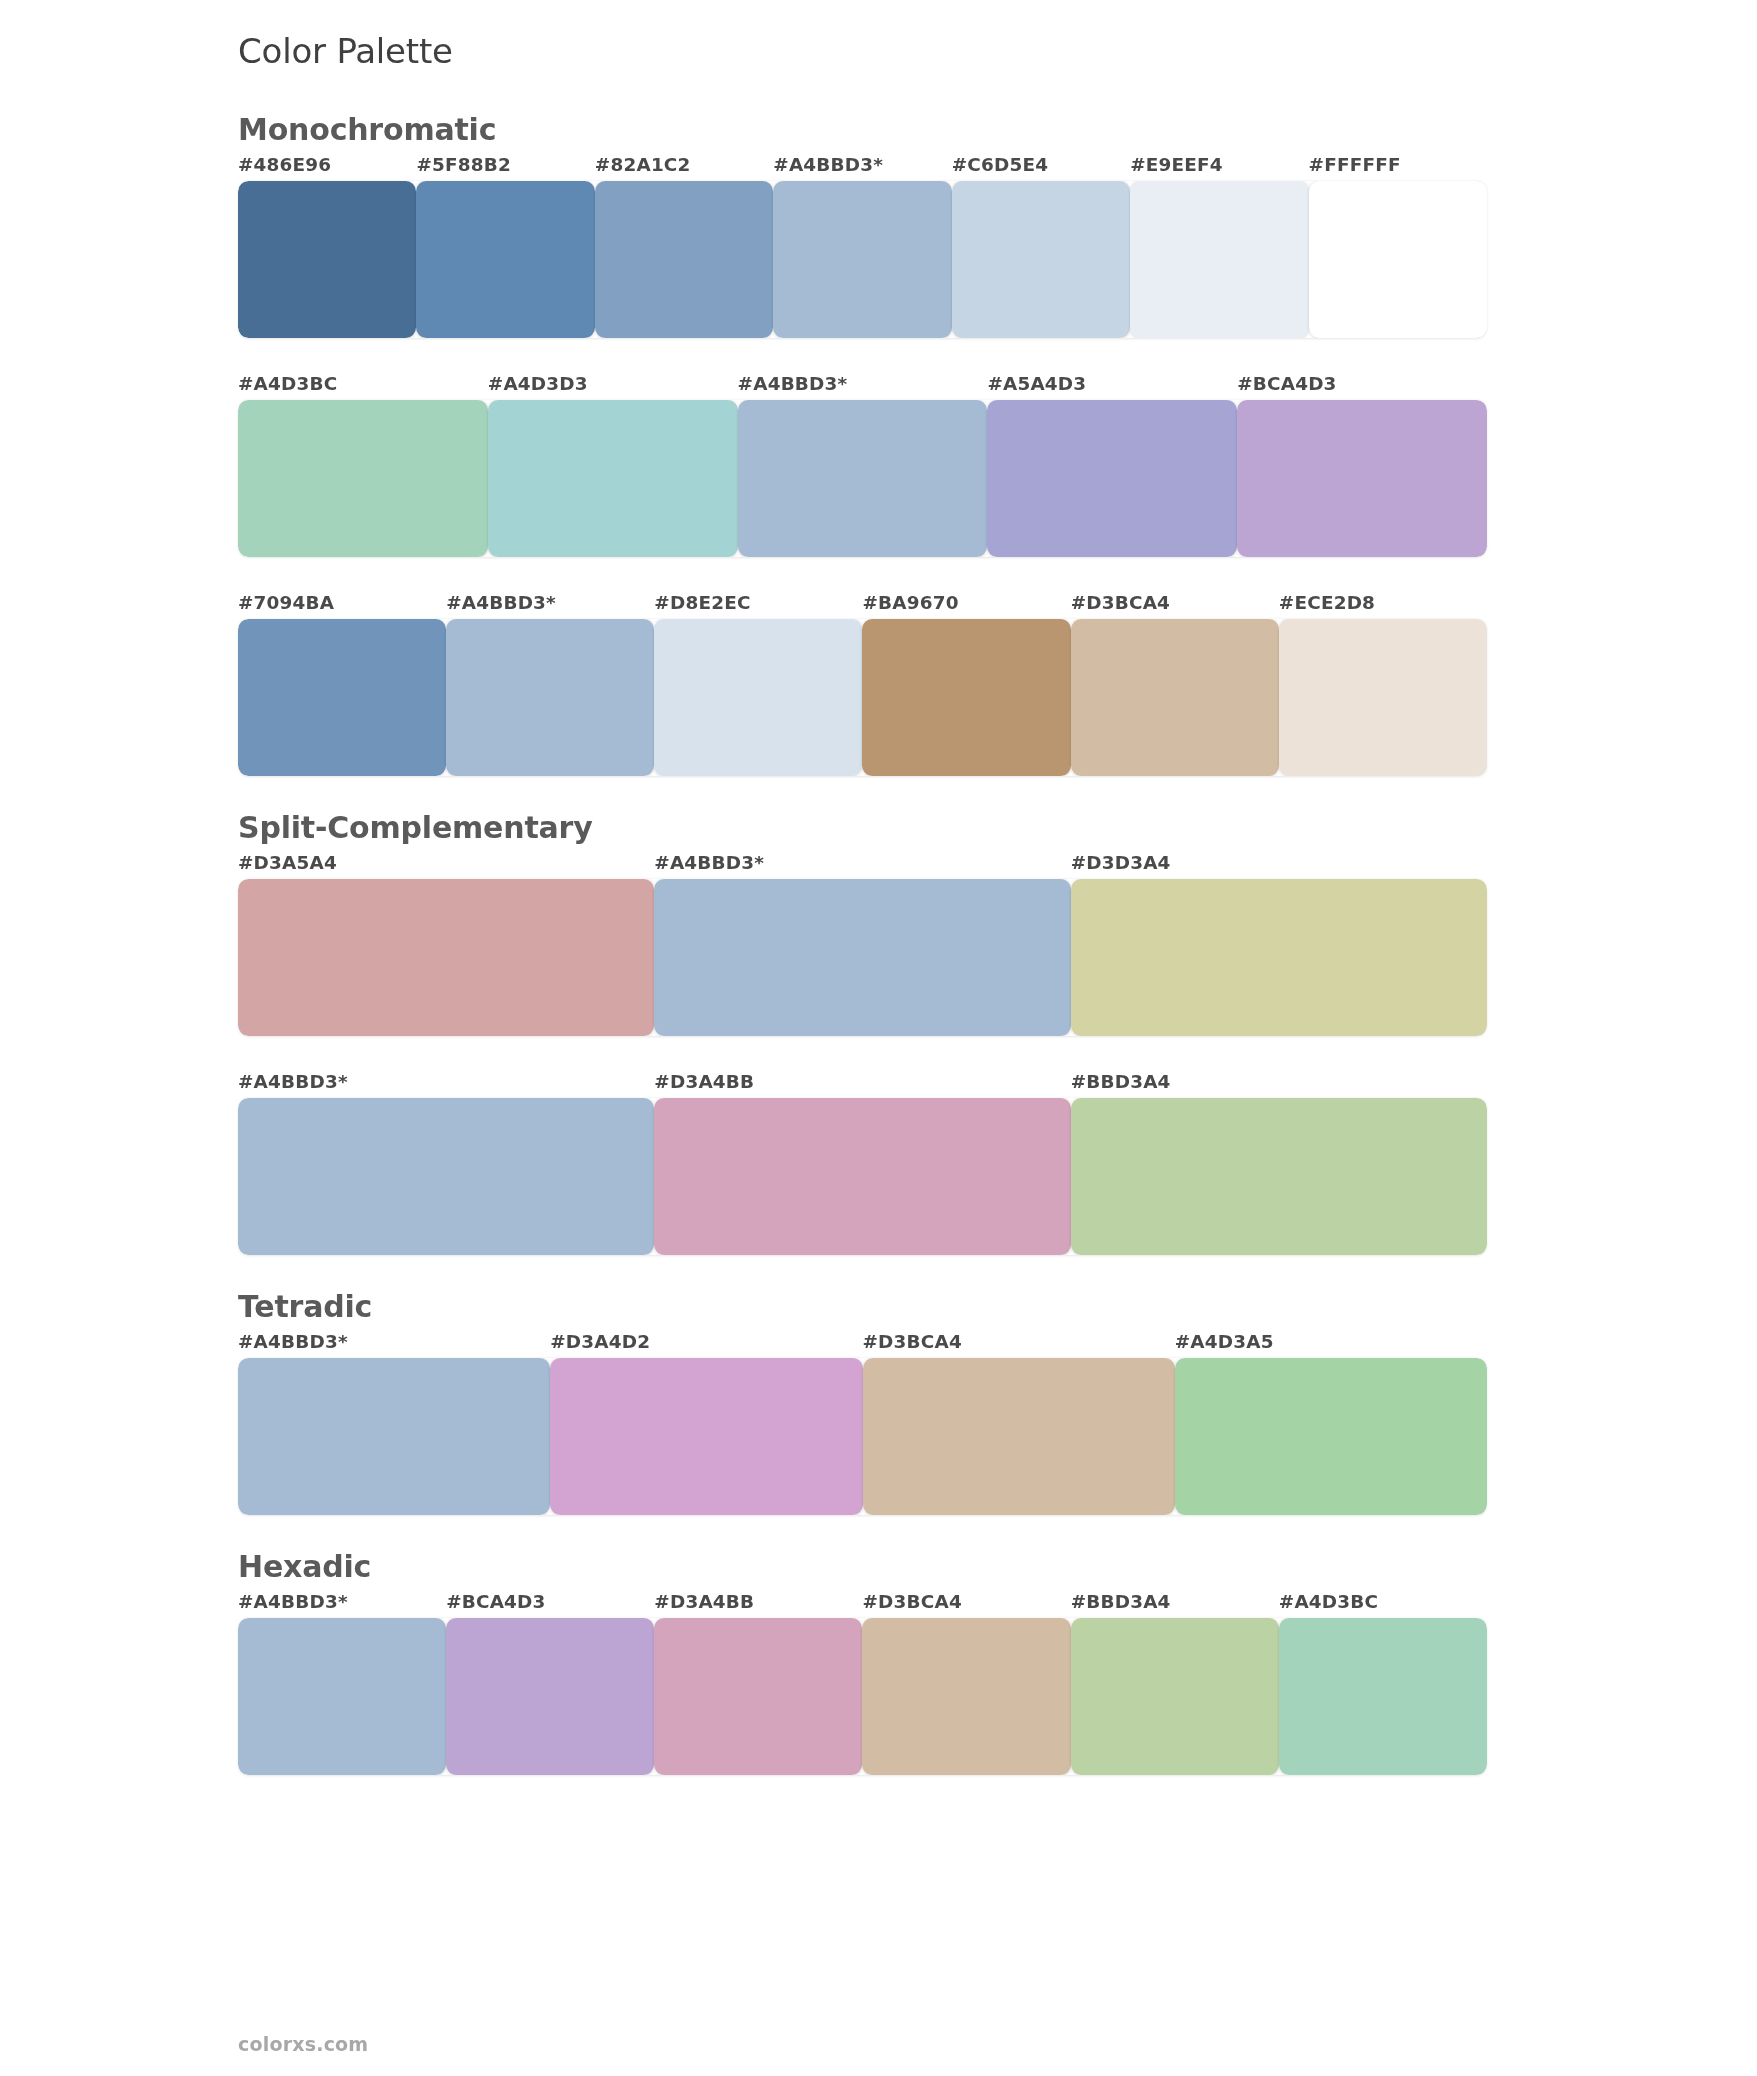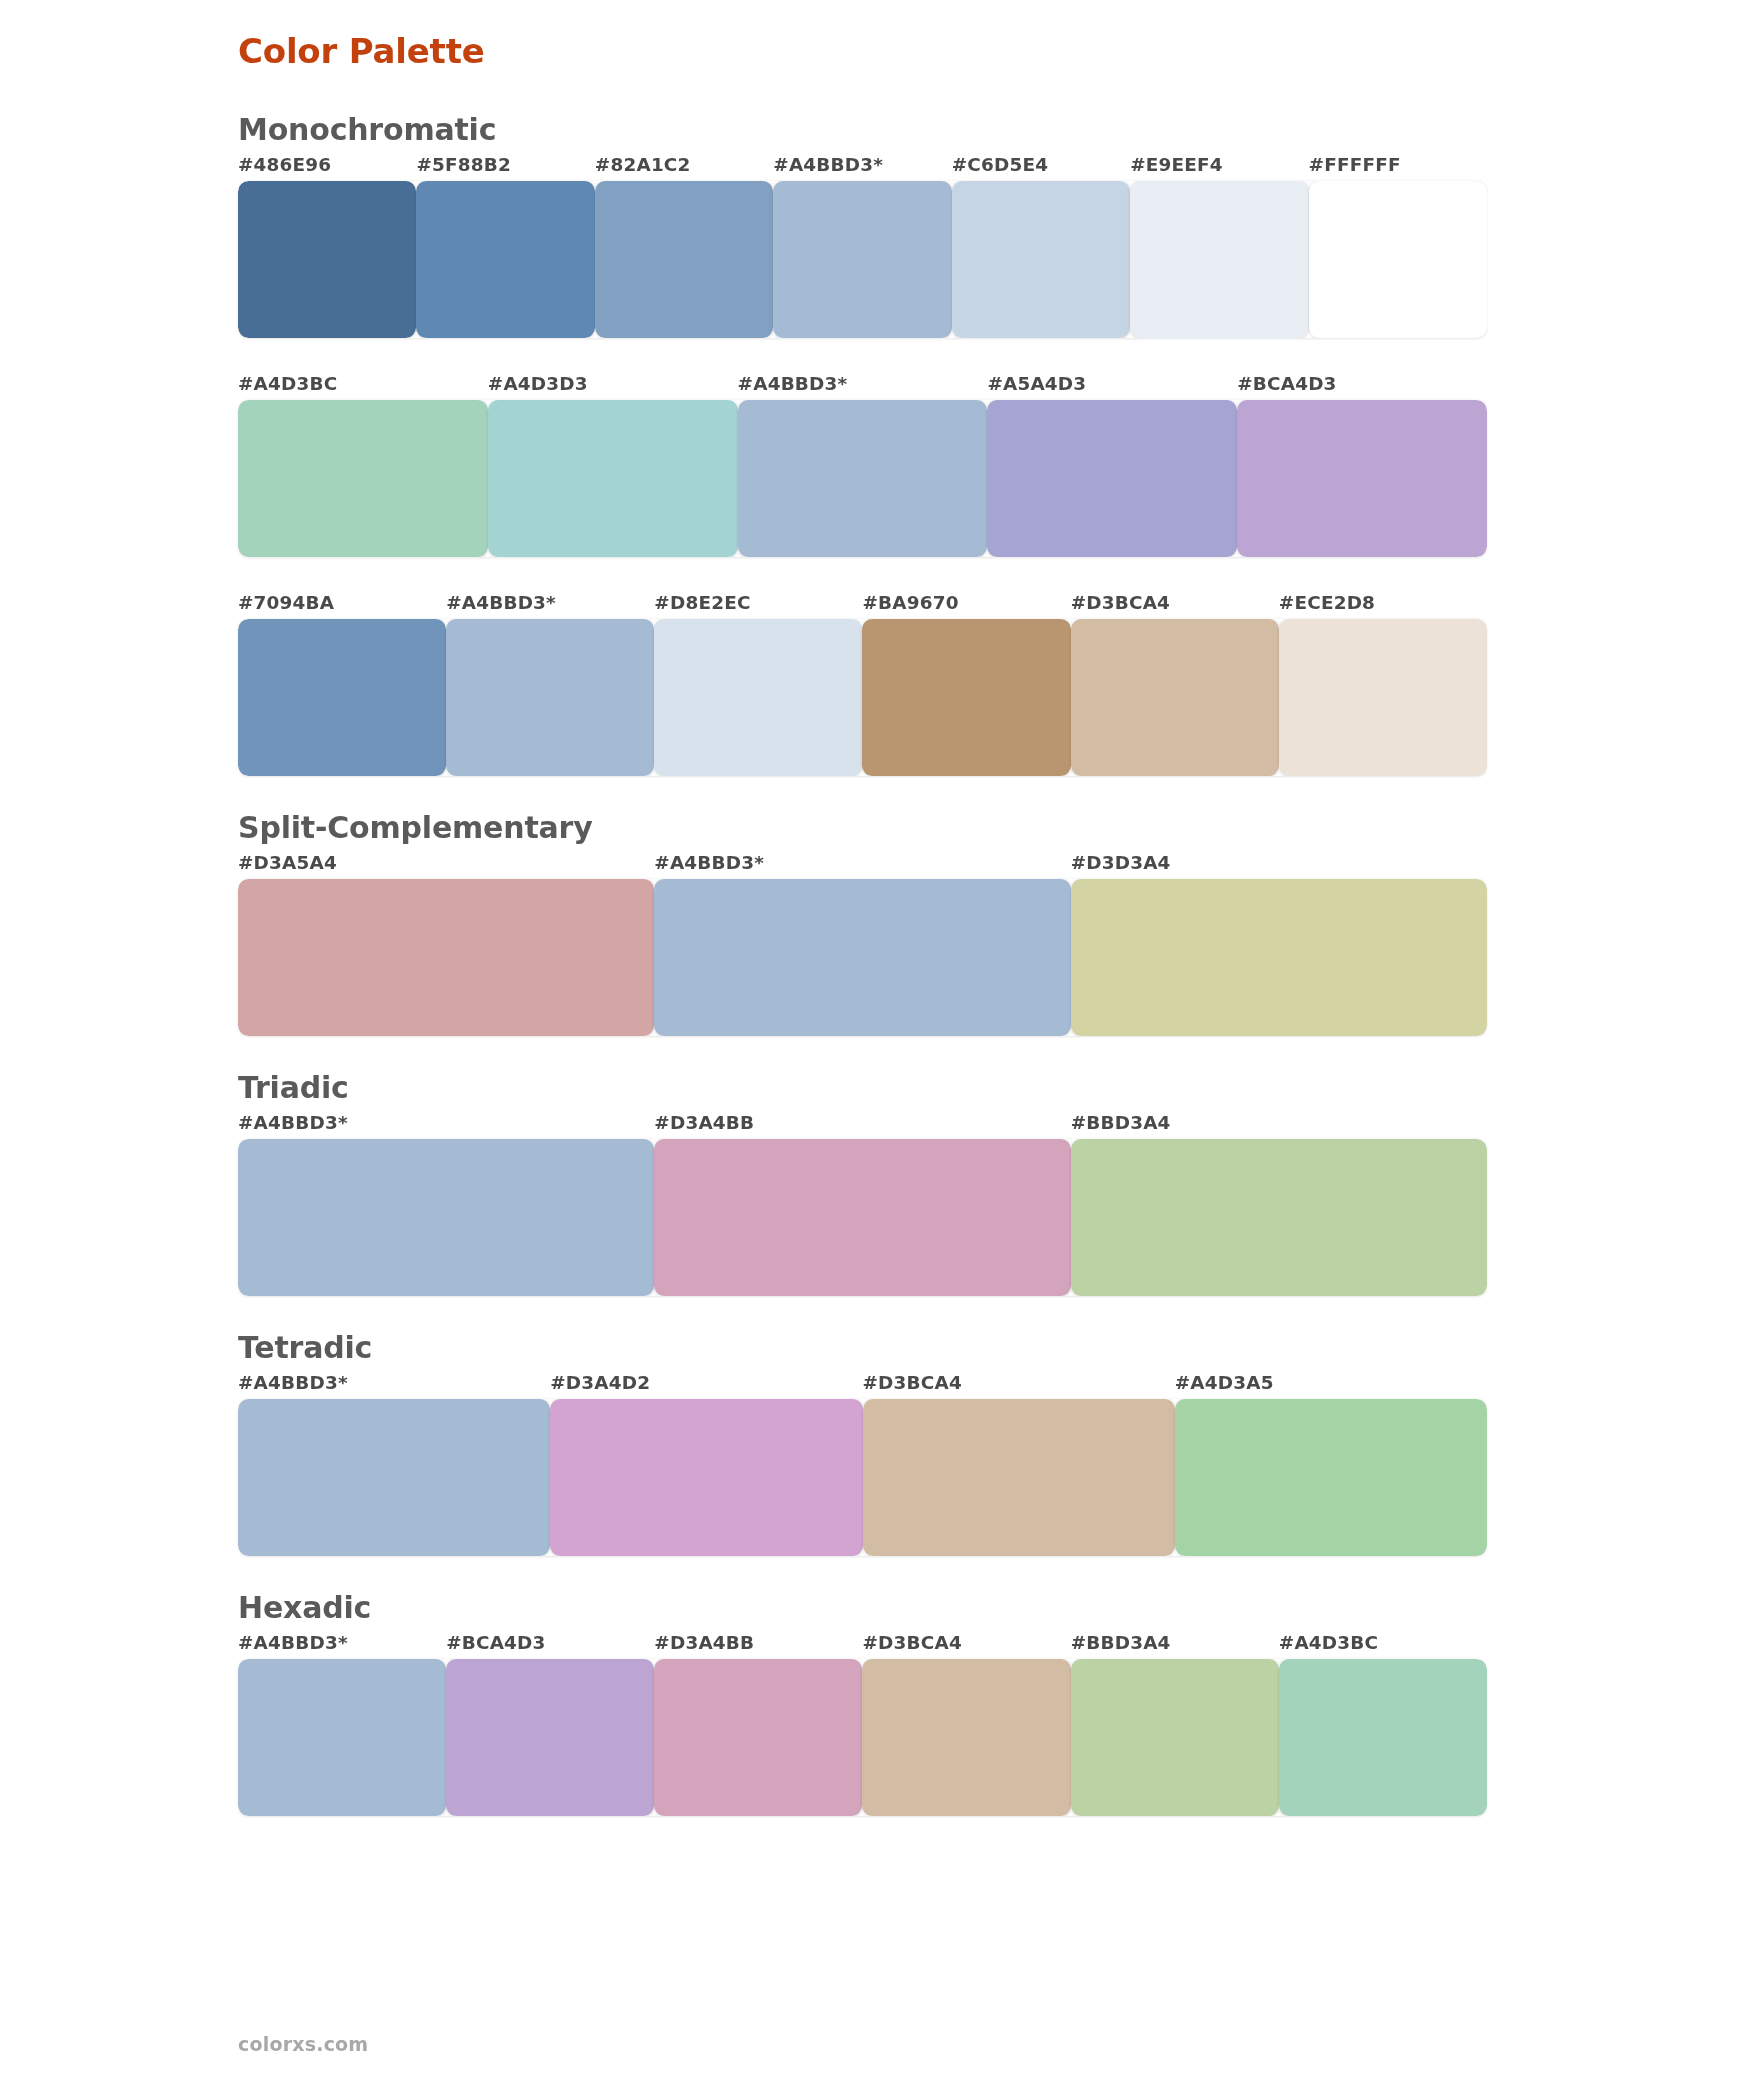--- a/index.html
+++ b/index.html
@@ -30,22 +30,22 @@
   .page-title {
     font-size: 42px;
     font-weight: 700;
     color: #222222;
     letter-spacing: -0.4px;
     line-height: 1.12;
     margin: 0;
   }
   .page-subtitle {
     font-size: 34px;
-    font-weight: 700;
-    color: #c2410c;
+    font-weight: 400;
+    color: #404040;
     letter-spacing: -0.2px;
     line-height: 1.2;
     margin: 9.6px 0 0 0;
   }
 
   
   .sections {
     margin-top: 42px;
   }
   .section {
@@ -184,21 +184,20 @@
           <span class="swatch-label" style="left: 33.3333%;">#A4BBD3*</span>
           <span class="swatch-label" style="left: 66.6667%;">#D3D3A4</span>
         </div>
         <div class="swatch-row">
           <div class="swatch" style="width: 33.3333%; background: rgb(211, 165, 164);"></div>
           <div class="swatch" style="width: 33.3333%; background: rgb(164, 187, 211);"></div>
           <div class="swatch" style="width: 33.3333%; background: rgb(211, 211, 164);"></div>
         </div>
       </div>
       <div class="section" data-h="tri">
-        <div class="section-title">Triadic</div>
         <div class="swatch-labels">
           <span class="swatch-label" style="left: 0%;">#A4BBD3*</span>
           <span class="swatch-label" style="left: 33.3333%;">#D3A4BB</span>
           <span class="swatch-label" style="left: 66.6667%;">#BBD3A4</span>
         </div>
         <div class="swatch-row">
           <div class="swatch" style="width: 33.3333%; background: rgb(164, 187, 211);"></div>
           <div class="swatch" style="width: 33.3333%; background: rgb(211, 164, 187);"></div>
           <div class="swatch" style="width: 33.3333%; background: rgb(187, 211, 164);"></div>
         </div>

